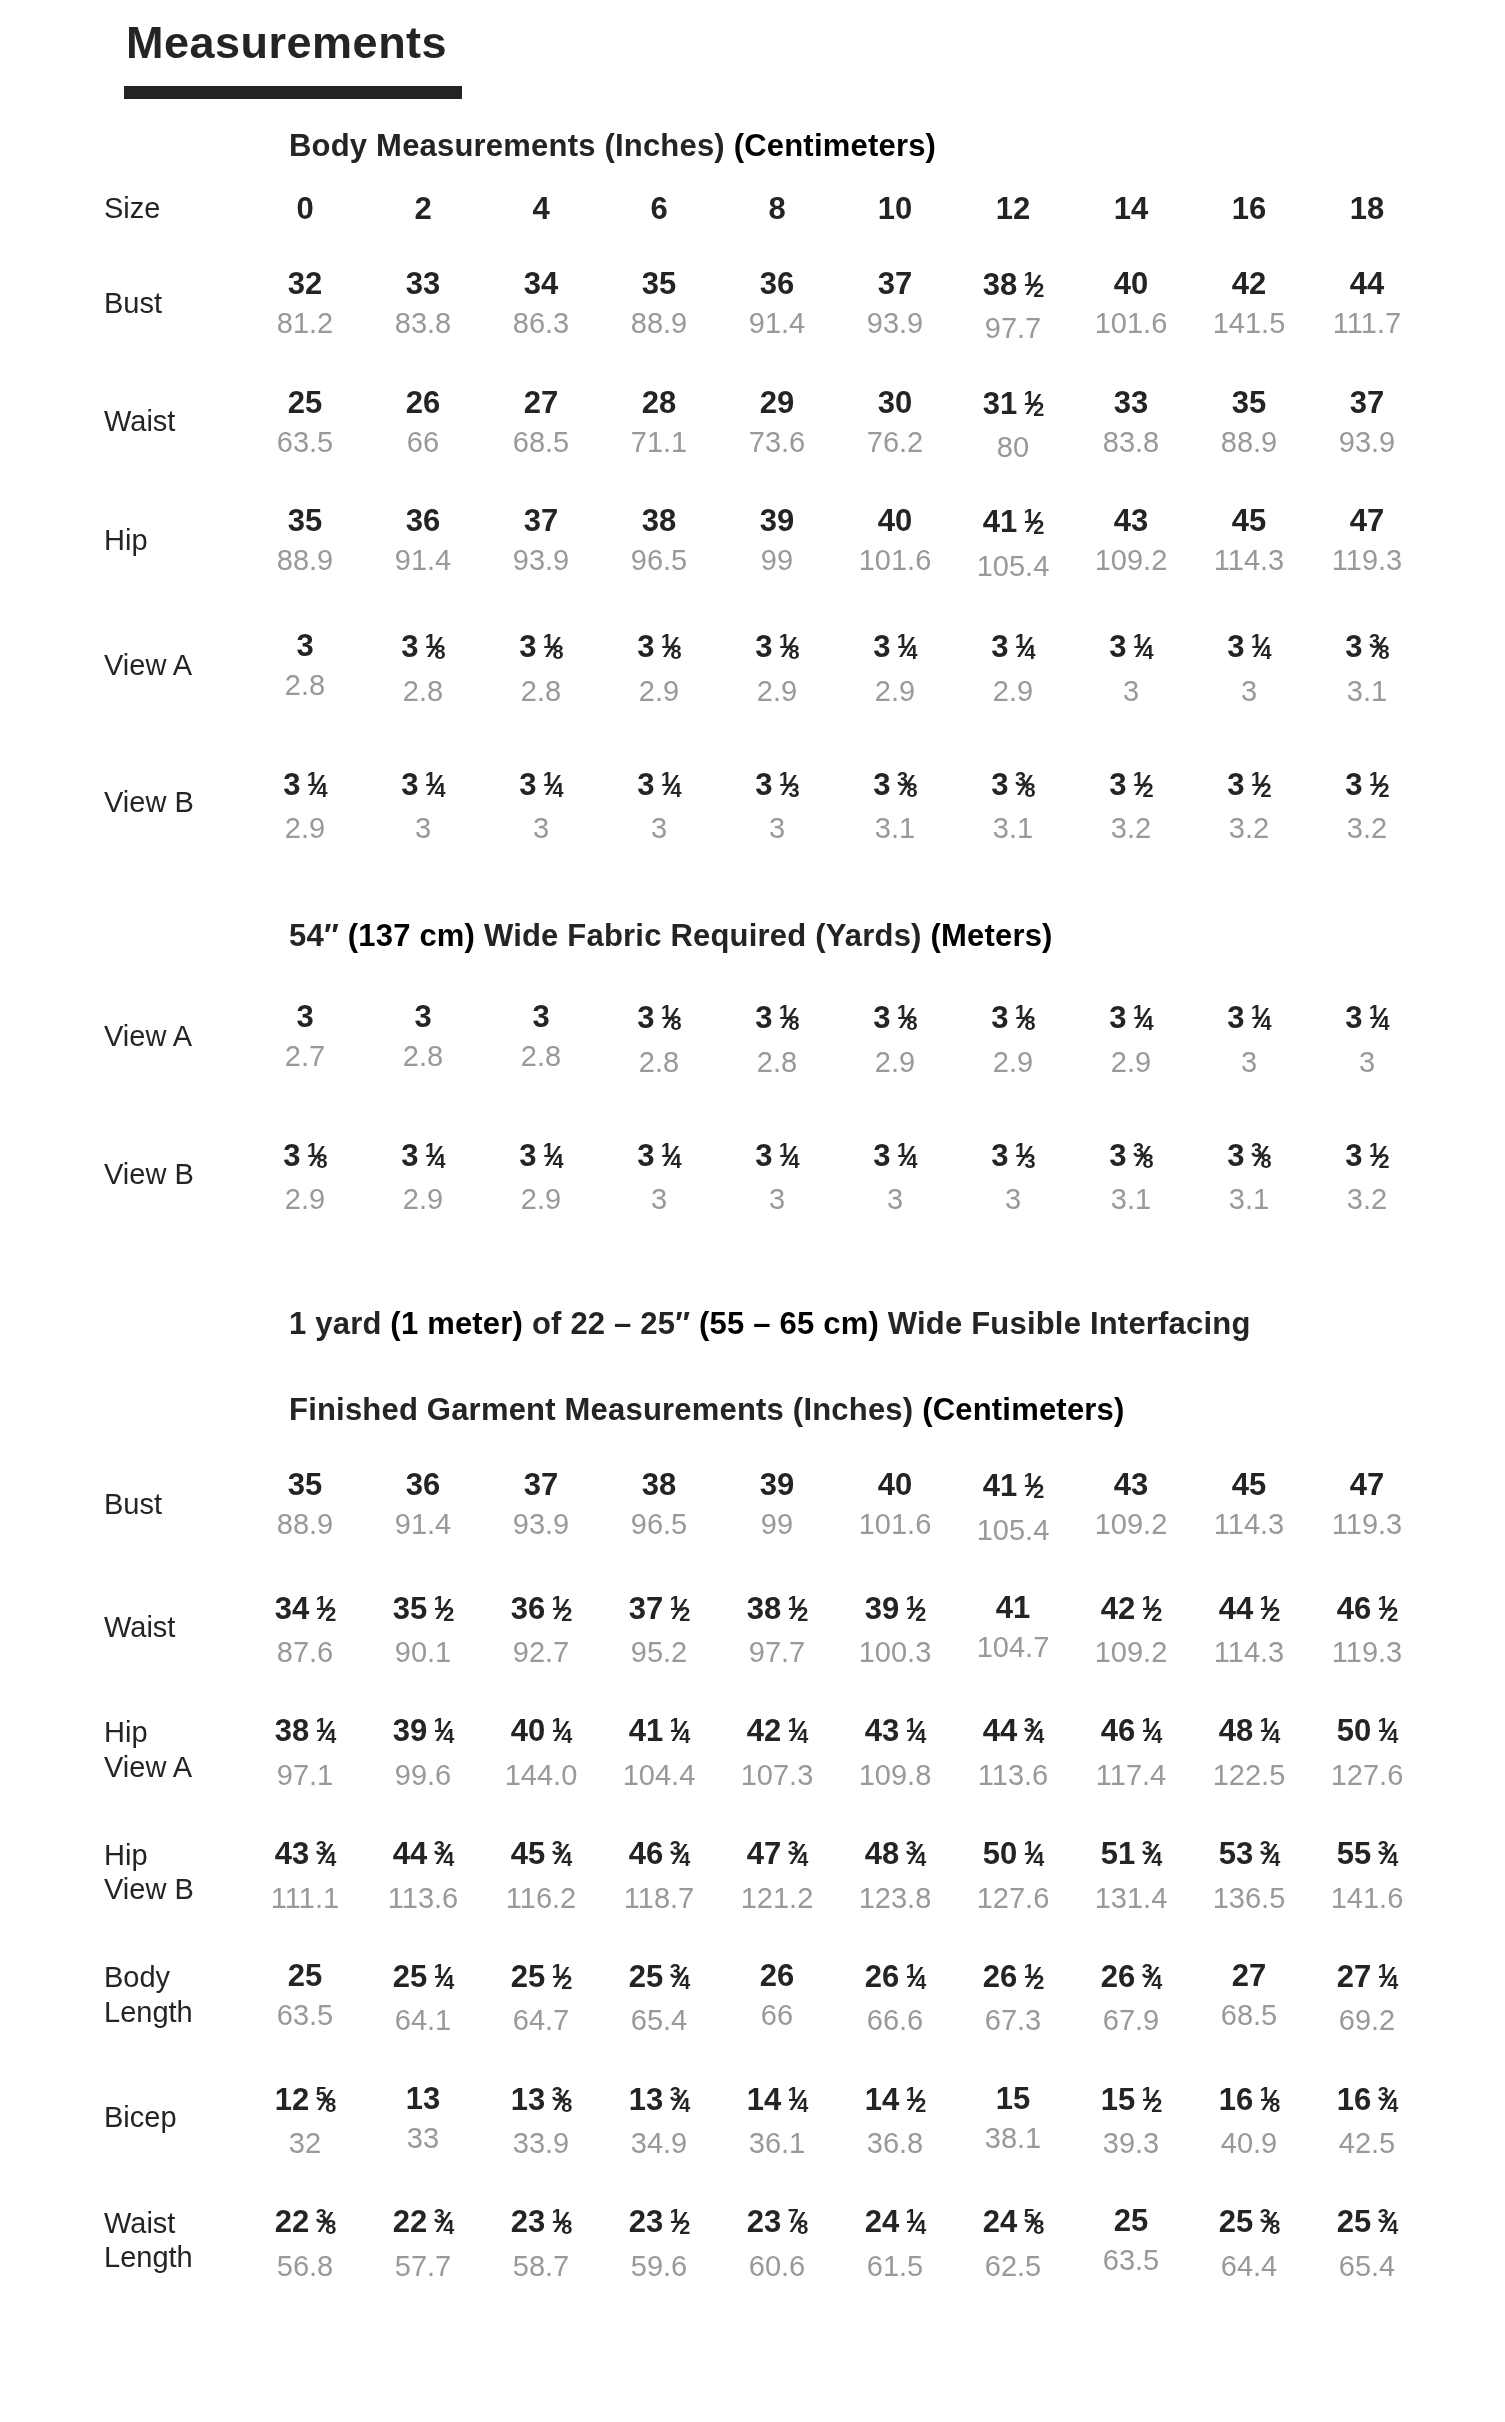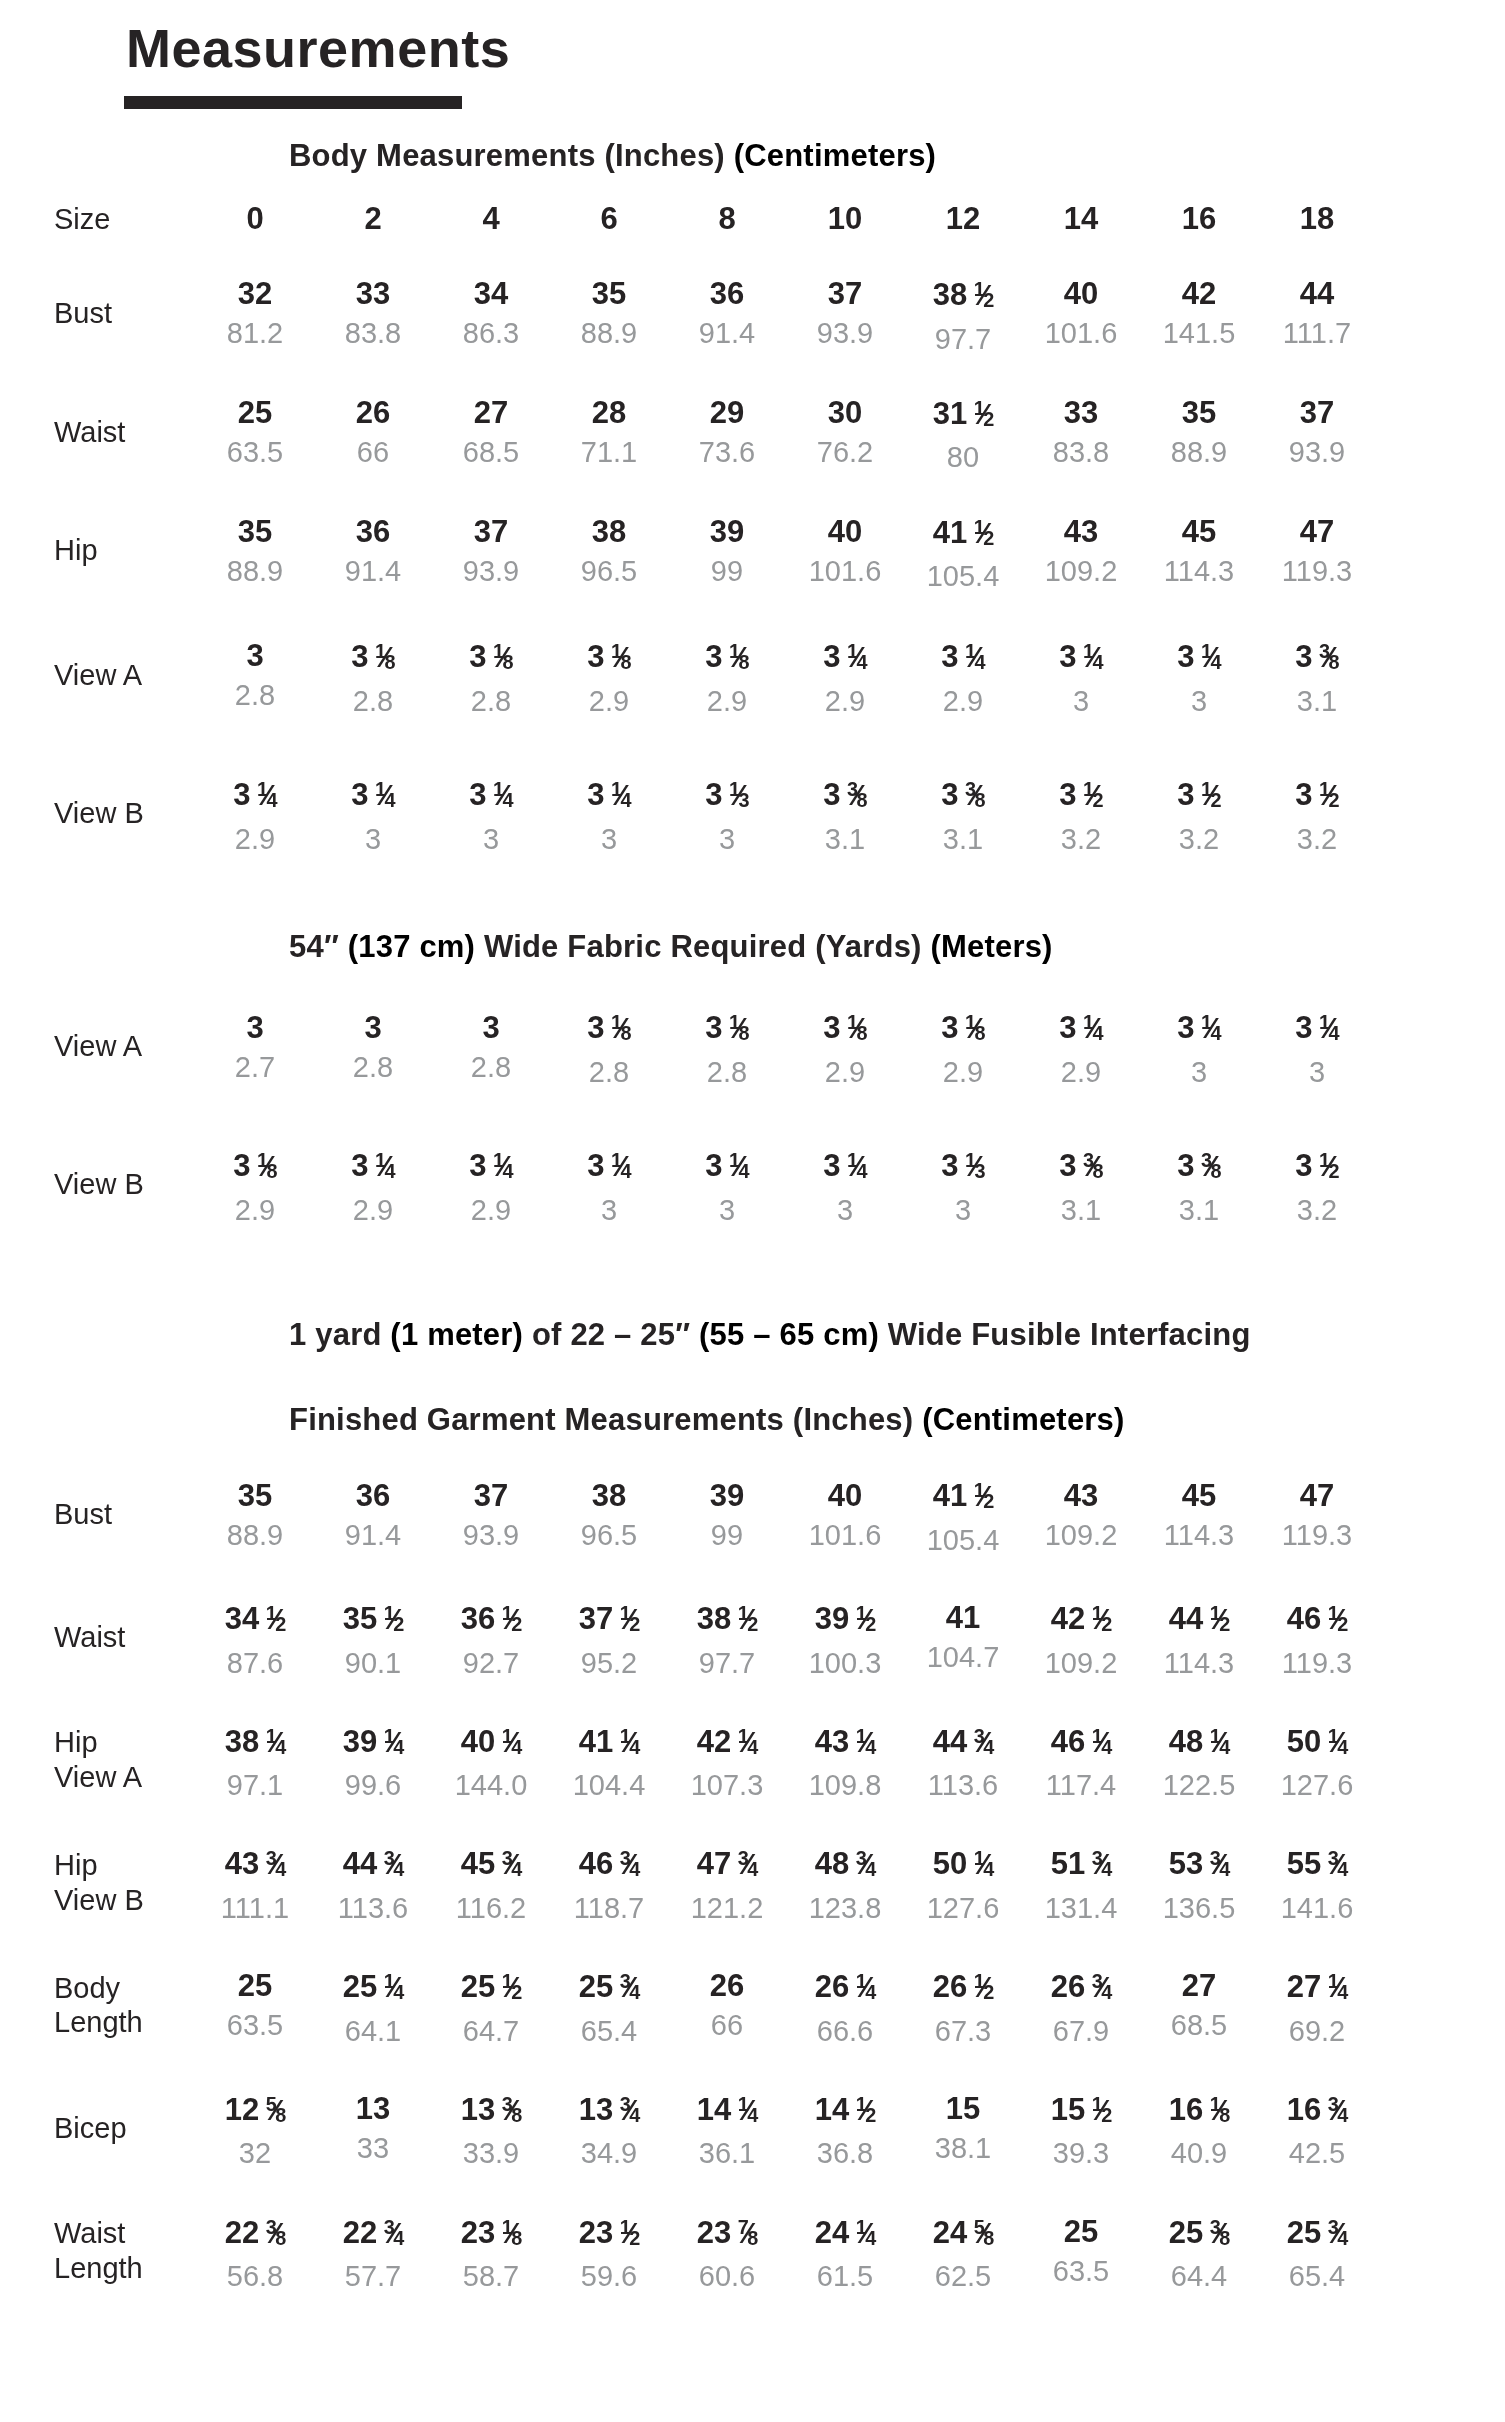--- a/index.html
+++ b/index.html
@@ -8,21 +8,21 @@
     width:1506px; height:2423px; overflow:hidden;
     font-family:"Liberation Sans","DejaVu Sans",sans-serif;
     color:#262324;
     -webkit-font-smoothing:antialiased;
   }
   .page { position:relative; width:1506px; height:2423px; }
 
   
   h1.title {
     margin:17px 0 0 126px;
-    font-size:54px; font-weight:600; letter-spacing:0.5px;
+    font-size:45px; font-weight:600; letter-spacing:0.5px;
     line-height:1.15; color:#262324;
   }
   .title-bar { margin:17px 0 0 124px; width:338px; height:13.2px; background:#262324; }
 
   
   .intro {
     margin:23px 0 0 289px;
     font-size:31px; font-weight:600; letter-spacing:0.2px; line-height:1.25;
   }
   .sec-heading {
@@ -33,21 +33,21 @@
   .sec-heading .muted { color:#000000; }
 
   
   #sec-body .sec-heading      { margin-top:28px; }
   #sec-f45 .sec-heading       { margin-top:51px; }
   #sec-f54 .sec-heading       { margin-top:70px; }
   #sec-interfacing .sec-heading { margin-top:87px; }
   #sec-finished .sec-heading  { margin-top:47px; }
 
   
-  .mtable { margin-left:54px; width:1325px; }
+  .mtable { margin-left:104px; width:1325px; }
   .trow, .hrow {
     display:grid;
     grid-template-columns:142px repeat(10,118px);
     align-items:center;
   }
   .hrow { margin-top:23px; }
   #sec-body .trow { margin-top:30px; }
   #sec-f45 .mtable .trow:first-child,
   #sec-f54 .mtable .trow:first-child { margin-top:36px; }
   #sec-f45 .mtable .trow + .trow,

